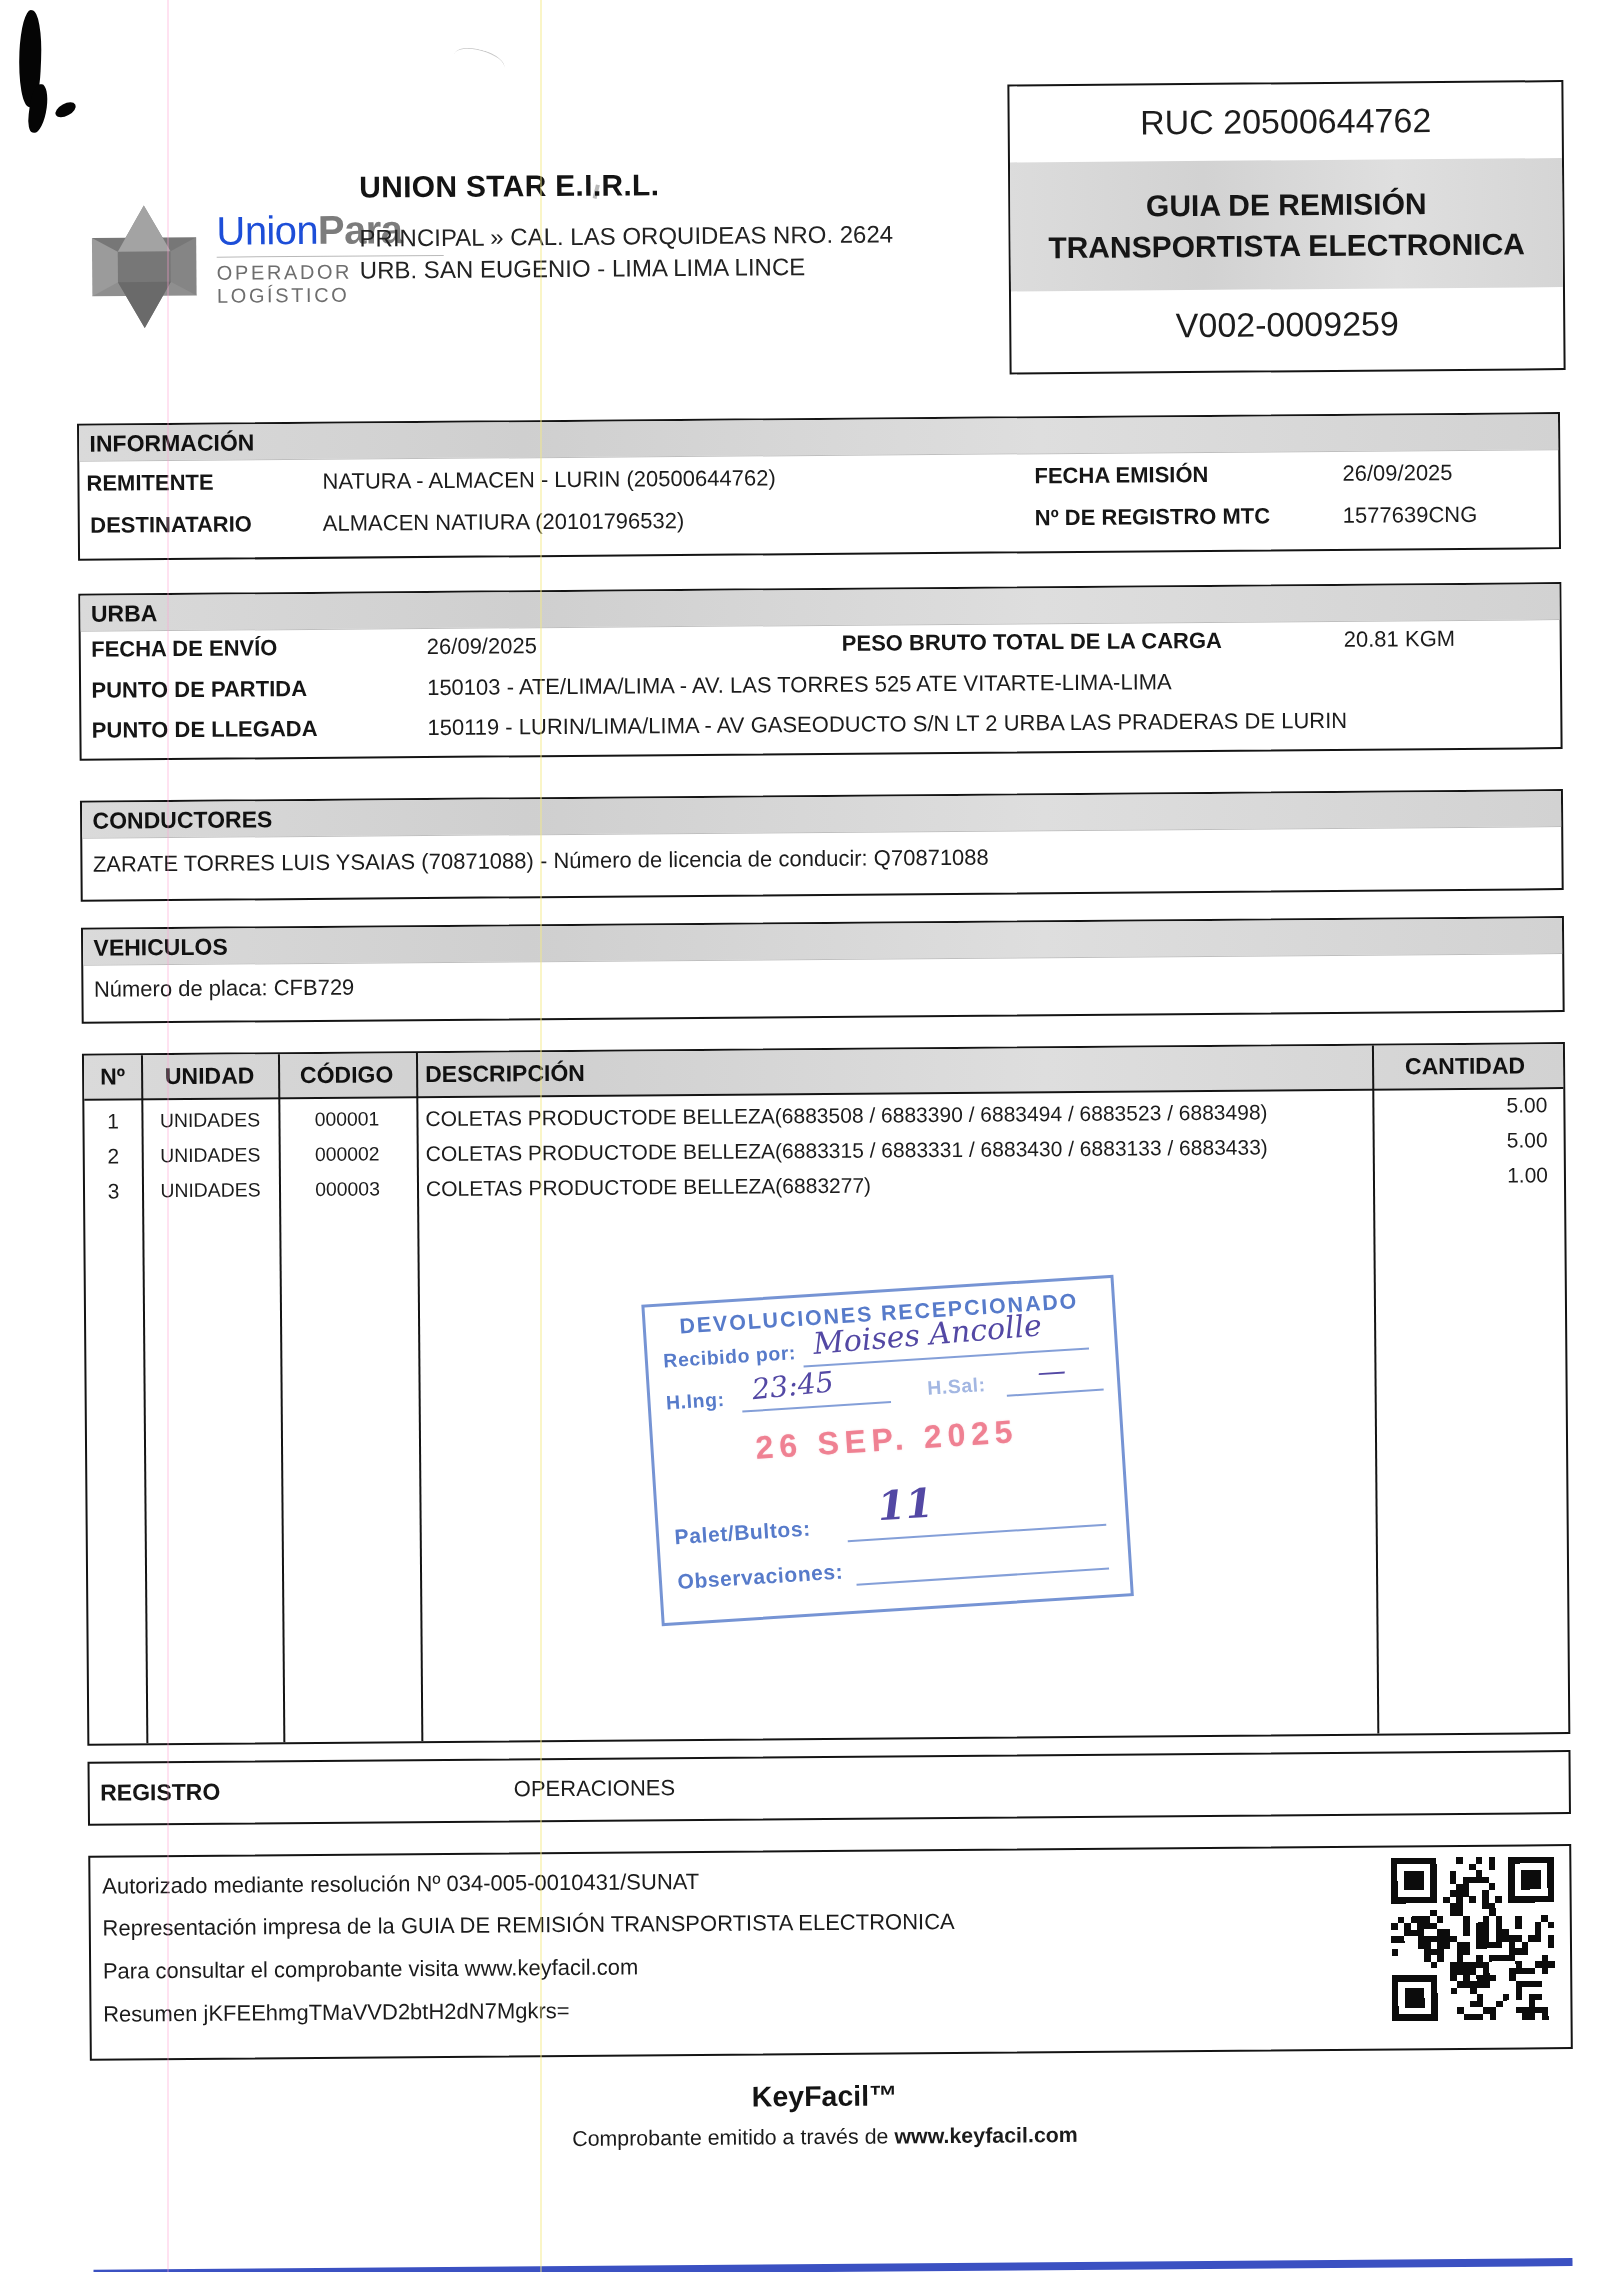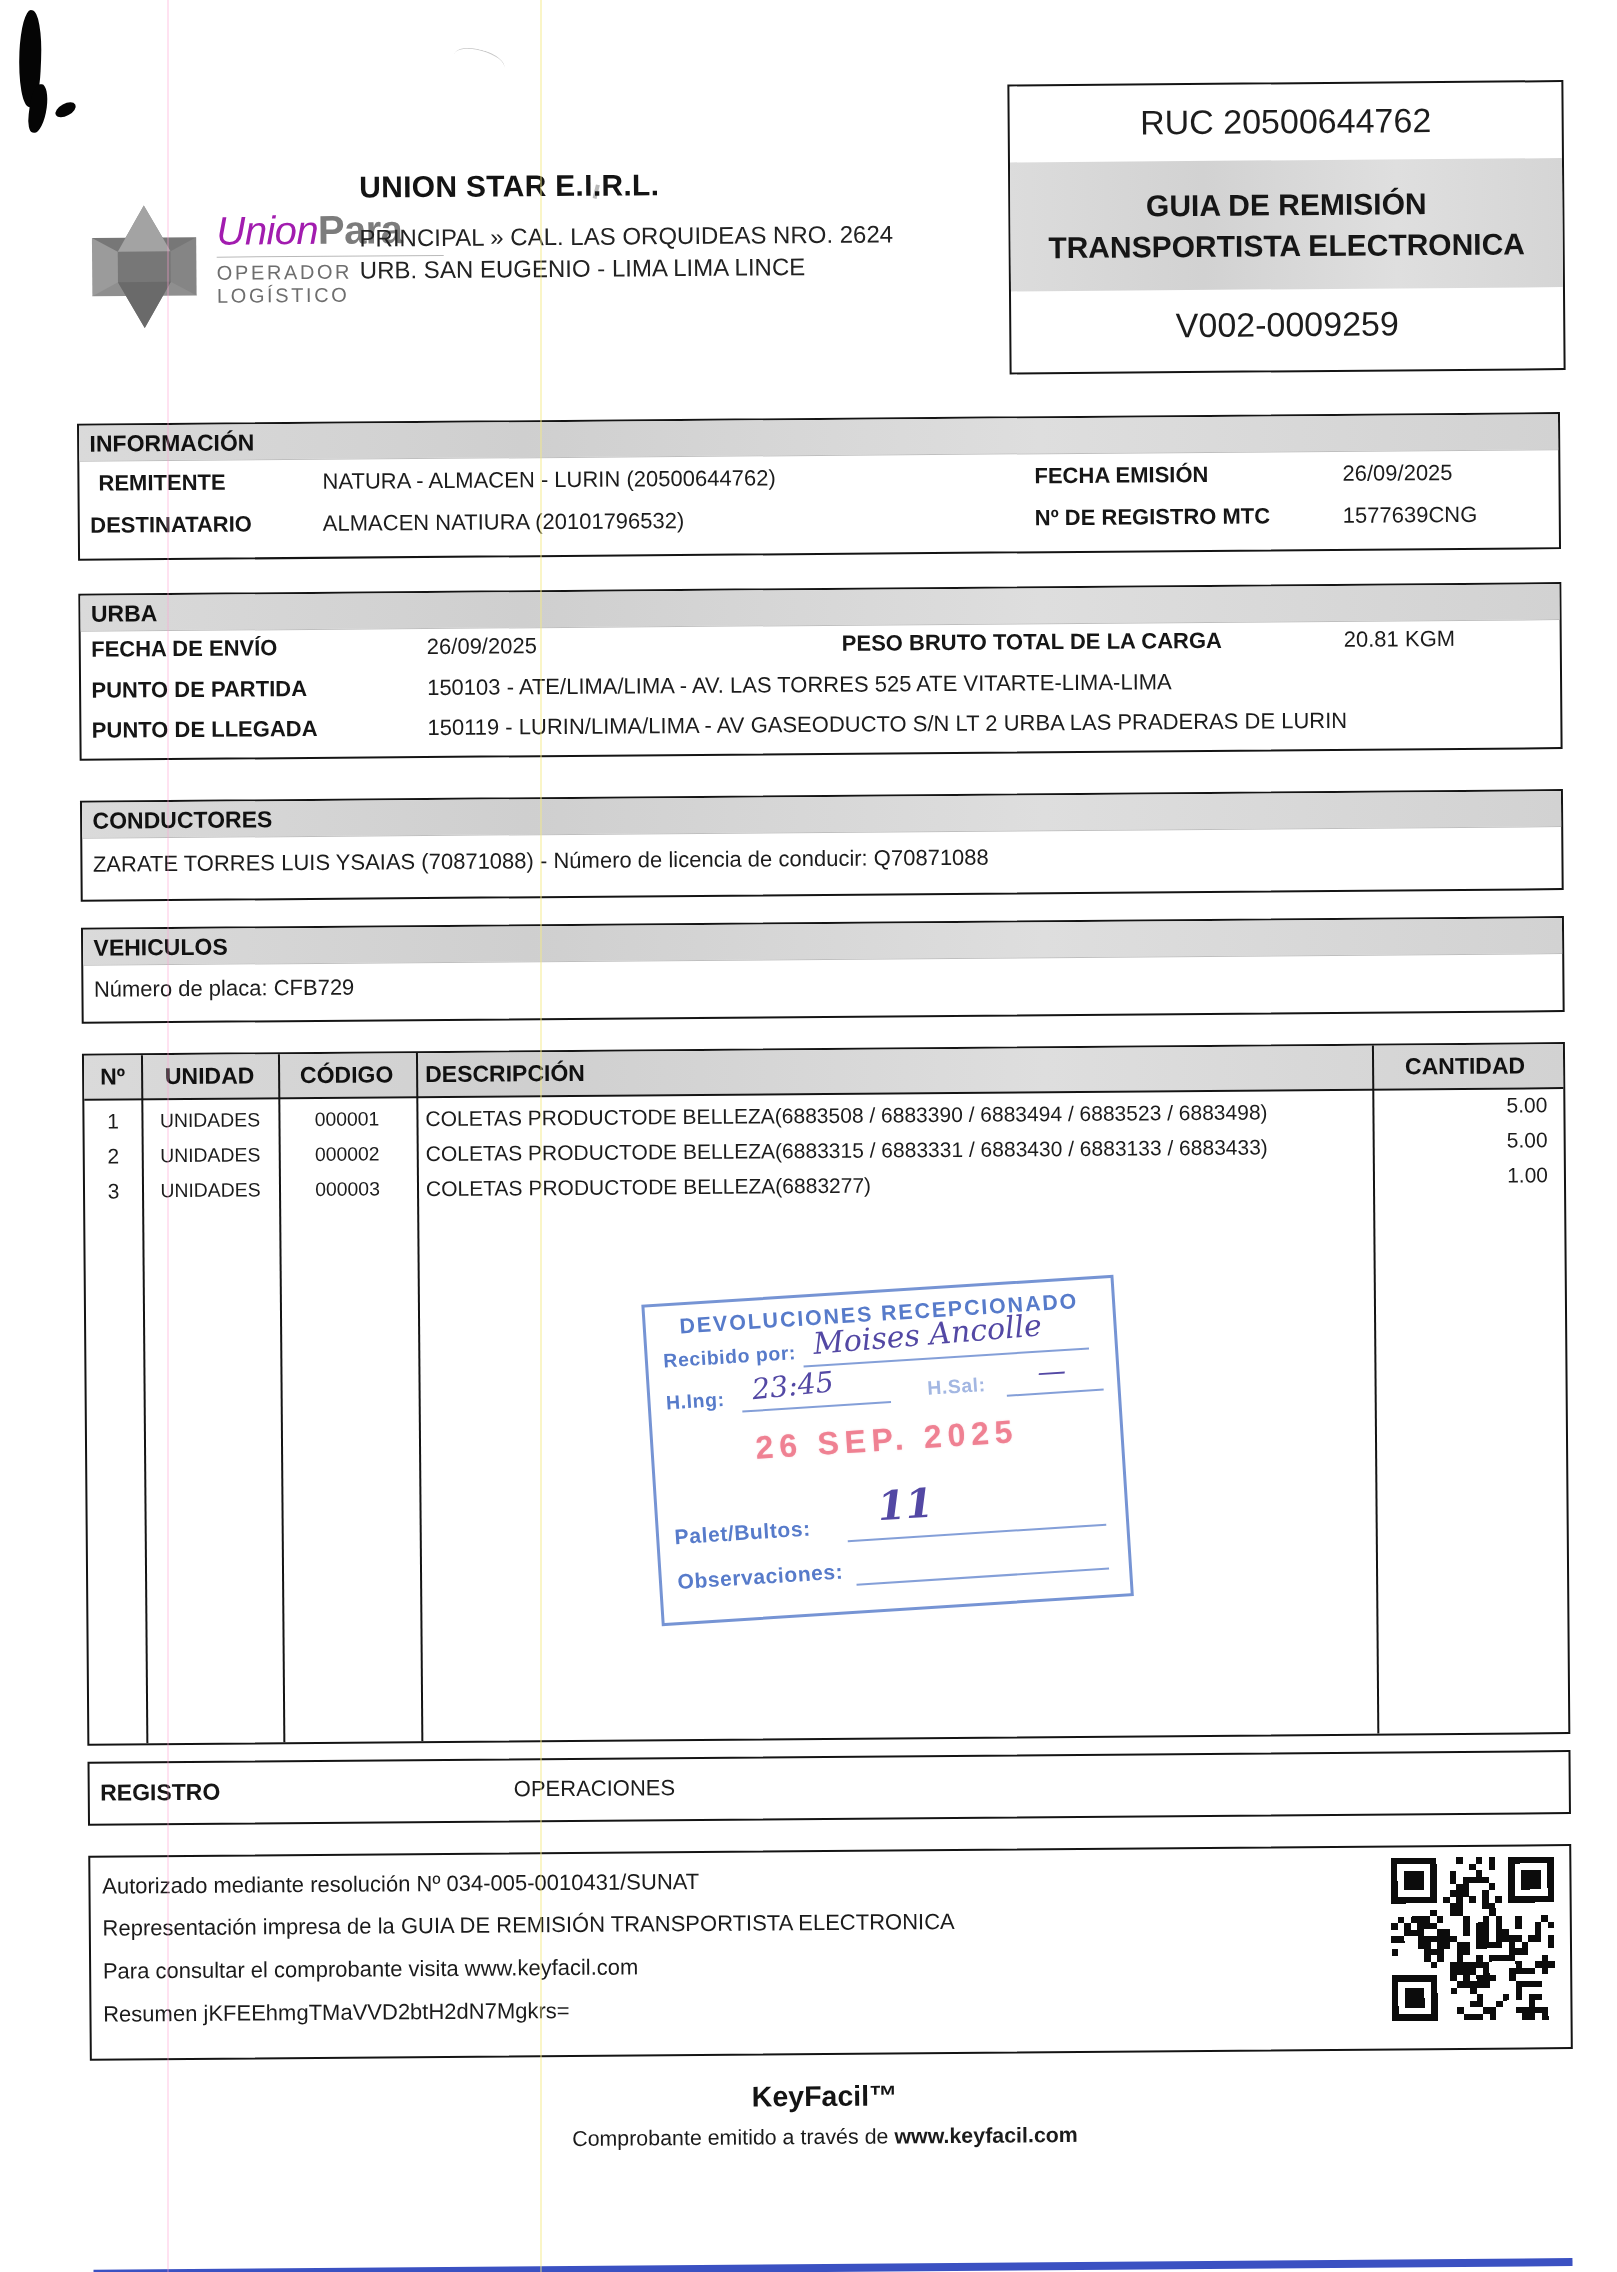--- a/index.html
+++ b/index.html
@@ -24,21 +24,21 @@
          border-radius:50%;transform:rotate(-28deg);}
   .scratch1{left:453px;top:47px;width:52px;height:22px;border-top:1.9px solid #9a9a9a;
             border-radius:50%;transform:rotate(16deg);opacity:.55;}
   .scratch2{left:593px;top:183px;width:3.9px;height:14.2px;background:#8a8a8a;
             transform:rotate(14deg);opacity:.6;}
 
   
   .logo-star{left:73px;top:192px;width:139px;height:139px;}
   .logo-text{left:215px;top:206px;width:272px;}
   .logo-word{font-size:40px;letter-spacing:-0.6px;line-height:41px;}
-  .logo-word .p1{color:#a21caf;font-weight:400;font-style:italic;}
+  .logo-word .p1{color:#1d4ed8;font-weight:400;}
   .logo-word .p2{color:#7c7c7c;font-weight:700;}
   .logo-rule{margin-top:5.2px;width:227px;border-top:1.9px solid #b9b9b9;}
   .logo-tag{margin-top:3.9px;font-size:20px;color:#6e6e6e;letter-spacing:2.6px;}
 
   .company-name{left:358px;top:167px;font-size:30px;font-weight:700;color:#141414;letter-spacing:0.3px;}
   .company-addr{left:358px;top:219px;font-size:24px;color:#222;line-height:32px;}
 
   .doc-box{left:1007px;top:86px;width:552px;height:286px;border:2.6px solid #141414;background:#fff;}
   .doc-ruc{position:absolute;left:0;top:18px;width:100%;text-align:center;font-size:34px;color:#1d1d1d;}
   .doc-band{position:absolute;left:0;top:76px;width:100%;height:129px;
@@ -135,21 +135,21 @@
       <div>GUIA DE REMISIÓN</div>
       <div>TRANSPORTISTA ELECTRONICA</div>
     </div>
     <div class="doc-series">V002-0009259</div>
   </div>
 
   <div class="abs sec info-box">
     <div class="sec-bar">
       <div class="sec-title">INFORMACIÓN</div>
     </div>
-    <div class="abs lbl" style="left:19px;top:45px;">REMITENTE</div>
+    <div class="abs lbl" style="left:7px;top:45px;">REMITENTE</div>
     <div class="abs val" style="left:243px;top:45px;">NATURA - ALMACEN - LURIN (20500644762)</div>
     <div class="abs lbl" style="left:955px;top:45px;">FECHA EMISIÓN</div>
     <div class="abs val" style="left:1263px;top:45px;">26/09/2025</div>
     <div class="abs lbl" style="left:10.4px;top:87px;">DESTINATARIO</div>
     <div class="abs val" style="left:243px;top:87px;">ALMACEN NATIURA (20101796532)</div>
     <div class="abs lbl" style="left:955px;top:87px;">Nº DE REGISTRO MTC</div>
     <div class="abs val" style="left:1263px;top:87px;">1577639CNG</div>
   </div>
 
   <div class="abs sec envio-box">

